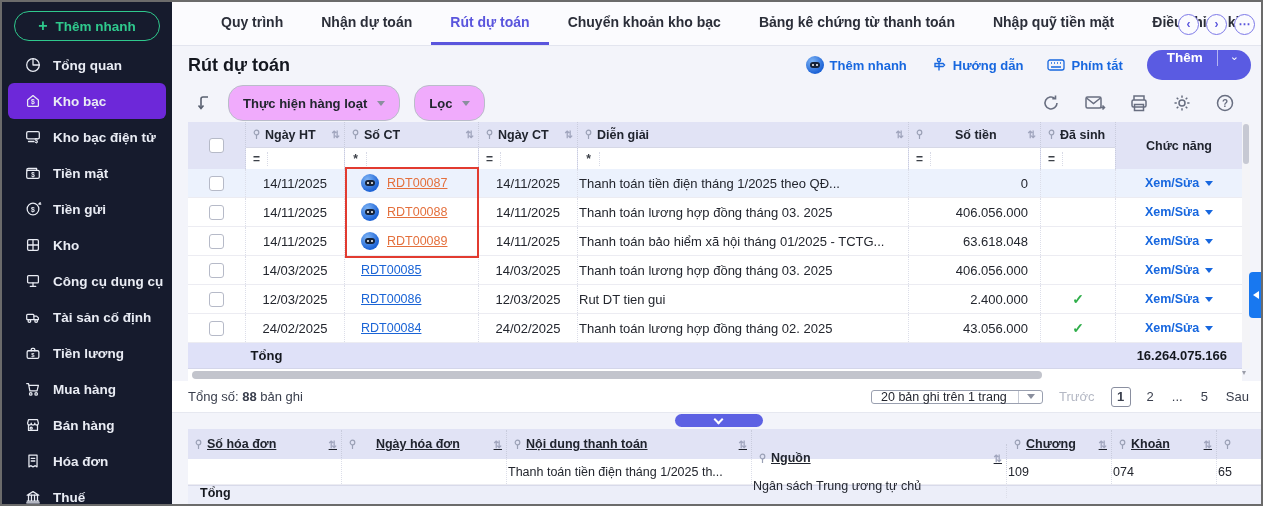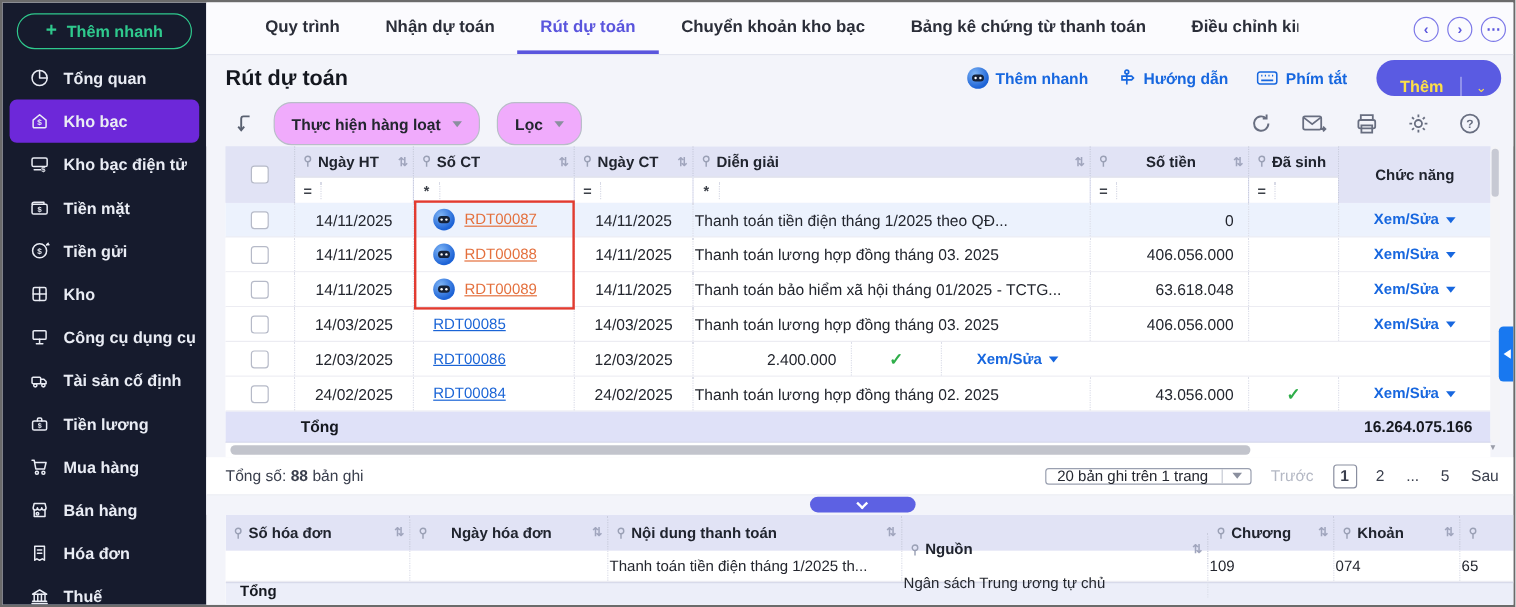--- a/index.html
+++ b/index.html
@@ -25,21 +25,21 @@
   .tab.active { color:#5a55dd; border-bottom-color:#5a55dd; }
   .tab-circles { position:absolute; right:10px; top:0; height:44px; display:flex; align-items:center; gap:7px; }
   .circ-btn { width:21px; height:21px; border:1.5px solid #7d79e8; border-radius:50%; color:#5a55dd; font-size:12px; font-weight:bold;
               display:flex; align-items:center; justify-content:center; cursor:pointer; background:#fbfbfe; line-height:1; }
 
   
   .pagehead { height:38px; display:flex; align-items:center; padding:0 14px 0 16px; background:#f3f4fa; }
   .page-title { font-size:18px; font-weight:bold; color:#14171f; }
   .head-actions { margin-left:auto; display:flex; align-items:center; gap:24px; }
   .head-link { display:flex; align-items:center; gap:6px; color:#1767df; font-size:13px; font-weight:bold; cursor:pointer; }
-  .btn-add { display:flex; align-items:flex-end; background:#5a5be2; color:#fde047; border-radius:16px; height:30px; overflow:hidden; cursor:pointer; }
+  .btn-add { display:flex; align-items:flex-start; background:#5a5be2; color:#ffffff; border-radius:16px; height:30px; overflow:hidden; cursor:pointer; }
   .btn-add .lbl { padding:0 14px 0 20px; font-size:13.5px; font-weight:bold; }
   .btn-add .sep { width:1px; height:16px; background:rgba(255,255,255,.55); }
   .btn-add .caret { padding:0 12px; font-size:11px; }
 
   
   .toolbar { height:38px; display:flex; align-items:center; gap:14px; padding-left:22px; background:#f3f4fa; }
   .pill { height:36px; background:#f0abfc; border:1px solid #b9bdc9; border-radius:15px; display:flex; align-items:center; gap:10px;
           padding:0 14px; font-size:13px; font-weight:bold; color:#23262f; cursor:pointer; }
   .caret-down { width:0; height:0; border-left:4px solid transparent; border-right:4px solid transparent; border-top:5px solid #8a8f9e; }
   .tool-icons { margin-left:auto; display:flex; align-items:center; gap:23px; padding-right:30px; }
@@ -116,21 +116,21 @@
   .splitter { height:16px; background:#f3f4fa; position:relative; }
   .split-pill { position:absolute; left:50%; transform:translateX(-50%); top:1px; width:88px; height:13px; background:#5d61e3; border-radius:7px;
                 display:flex; align-items:center; justify-content:center; cursor:pointer; }
   .split-pill .chev { width:7px; height:7px; border-right:2px solid #fff; border-bottom:2px solid #fff; transform:rotate(45deg); margin-top:-3px; }
 
   
   .btable { margin-left:16px; width:1077px; background:#fff; overflow:hidden; }
   .b-ngay  { width:165px; } .b-sohd { width:154px; } .b-noidung { width:245px; } .b-nguon { width:255px;margin-top:28px; }
   .b-chuong{ width:105px; } .b-khoan{ width:105px; } .b-last { width:48px; }
   .bhead { height:30px; background:#e1e3f5; align-items:center; }
-  .bhead .h-label { height:28px; }
+  .bhead .h-label { height:28px;text-decoration:underline; }
   .bdrow { height:26px; background:#fff; border-bottom:1px solid #ececf2; align-items:center; font-size:12.5px; color:#23262e; }
   .btotal { height:23px; background:#eceef9; align-items:center; font-size:12.5px; font-weight:bold; color:#15181f; padding-left:12px; border-top:1px solid #d8daea; }
 
   .side-tab { position:absolute; left:1247px; top:270px; width:14px; height:46px; background:#1878f0; border-radius:4px 0 0 4px; display:flex; align-items:center; justify-content:center; cursor:pointer; z-index:5; }
   .side-tab .tri { width:0; height:0; border-top:4px solid transparent; border-bottom:4px solid transparent; border-right:6px solid #fff; }
 </style>
 </head>
 <body>
 
 <div id="app">
@@ -270,20 +270,21 @@
   </div>
 
   <div class="main">
 
     <div class="tabbar">
       <div class="tab">Quy trình</div>
       <div class="tab">Nhận dự toán</div>
       <div class="tab active">Rút dự toán</div>
       <div class="tab">Chuyển khoản kho bạc</div>
       <div class="tab">Bảng kê chứng từ thanh toán</div>
+      <div class="tab">Nhập quỹ tiền mặt</div>
       <div class="tab" style="max-width:108px; overflow:hidden;">Điều chỉnh kin</div>
       <div class="tab-circles">
         <div class="circ-btn">‹</div>
         <div class="circ-btn">›</div>
         <div class="circ-btn">⋯</div>
       </div>
     </div>
 
     <div class="pagehead">
       <div class="page-title">Rút dự toán</div>
@@ -558,20 +559,21 @@
           </div>
           <div class="trow drow">
             <div class="dcell c-cb" style="justify-content:center">
               <span class="cb"></span>
             </div>
             <div class="dcell c-ngayht date-cell">12/03/2025</div>
             <div class="dcell c-soct soct-cell">
               <span class="link-blue">RDT00086</span>
             </div>
             <div class="dcell c-ngayct date-cell">12/03/2025</div>
+            <div class="dcell c-dien">Rut DT tien gui</div>
             <div class="dcell c-sotien num-cell">2.400.000</div>
             <div class="dcell c-dasinh check-cell">✓</div>
             <div class="dcell c-chuc action-cell">
               <span>Xem/Sửa</span>
               <span class="caret-down"></span>
             </div>
           </div>
           <div class="trow drow">
             <div class="dcell c-cb" style="justify-content:center">
               <span class="cb"></span>

